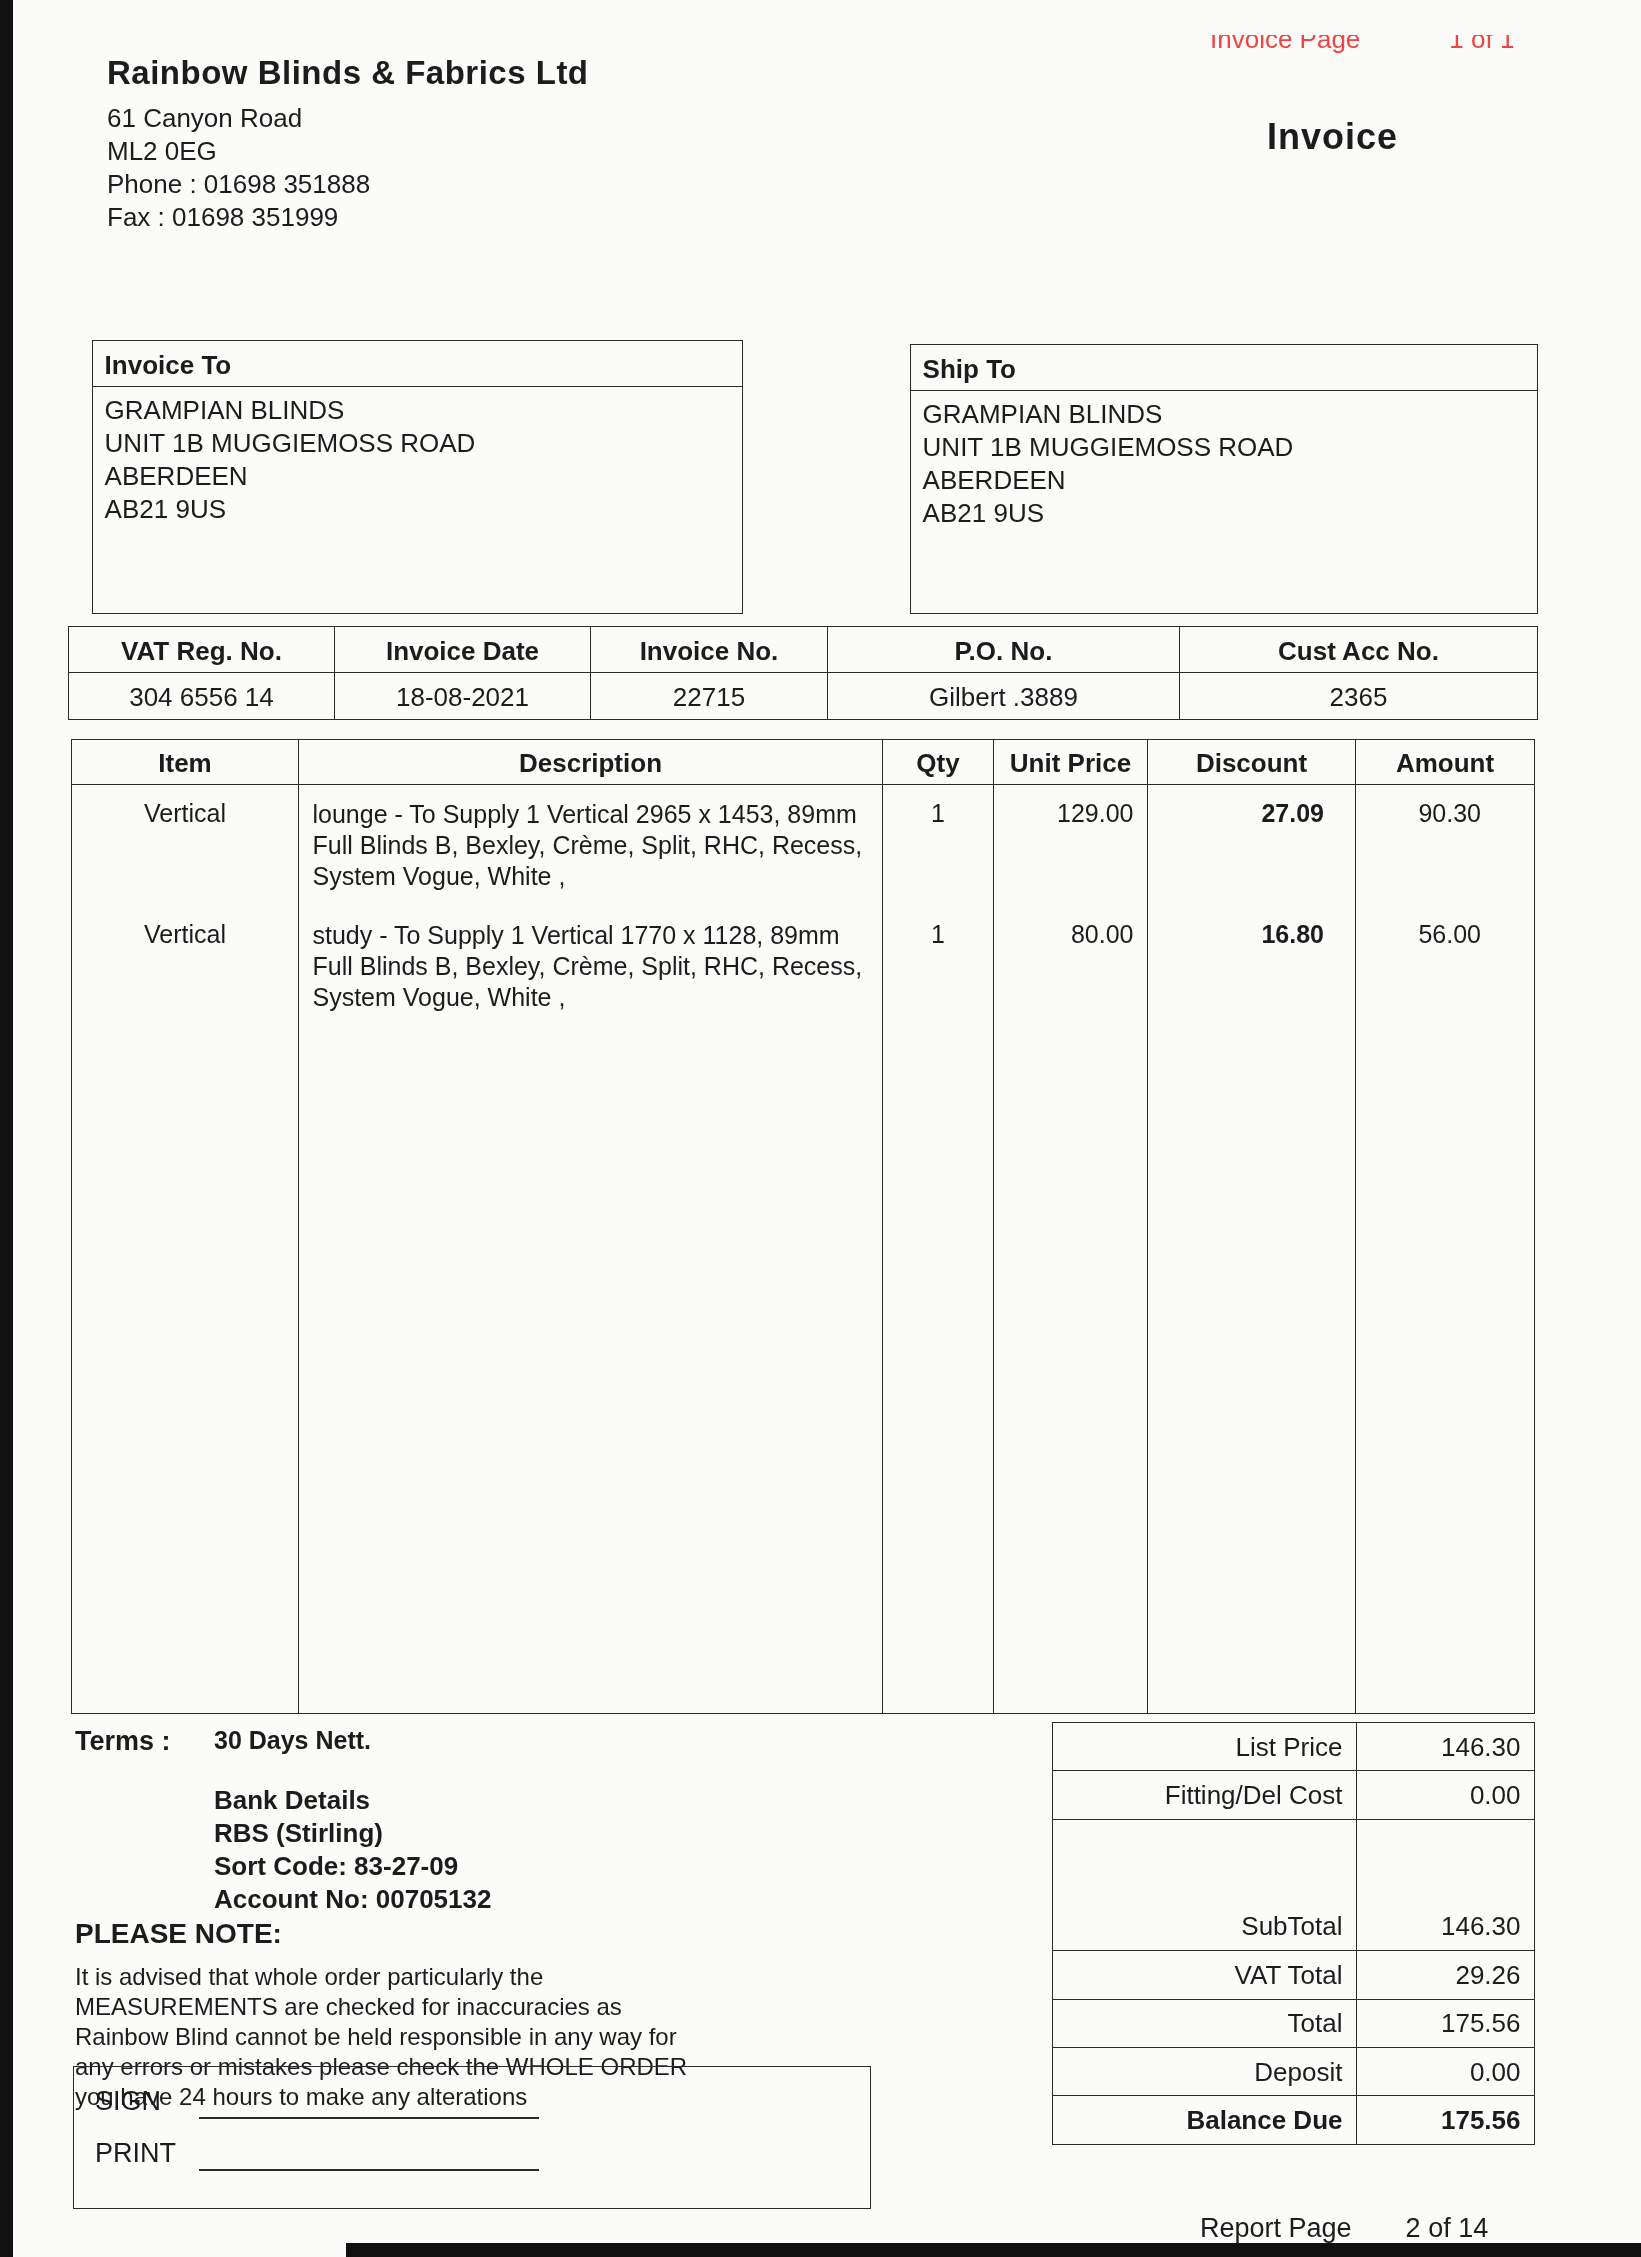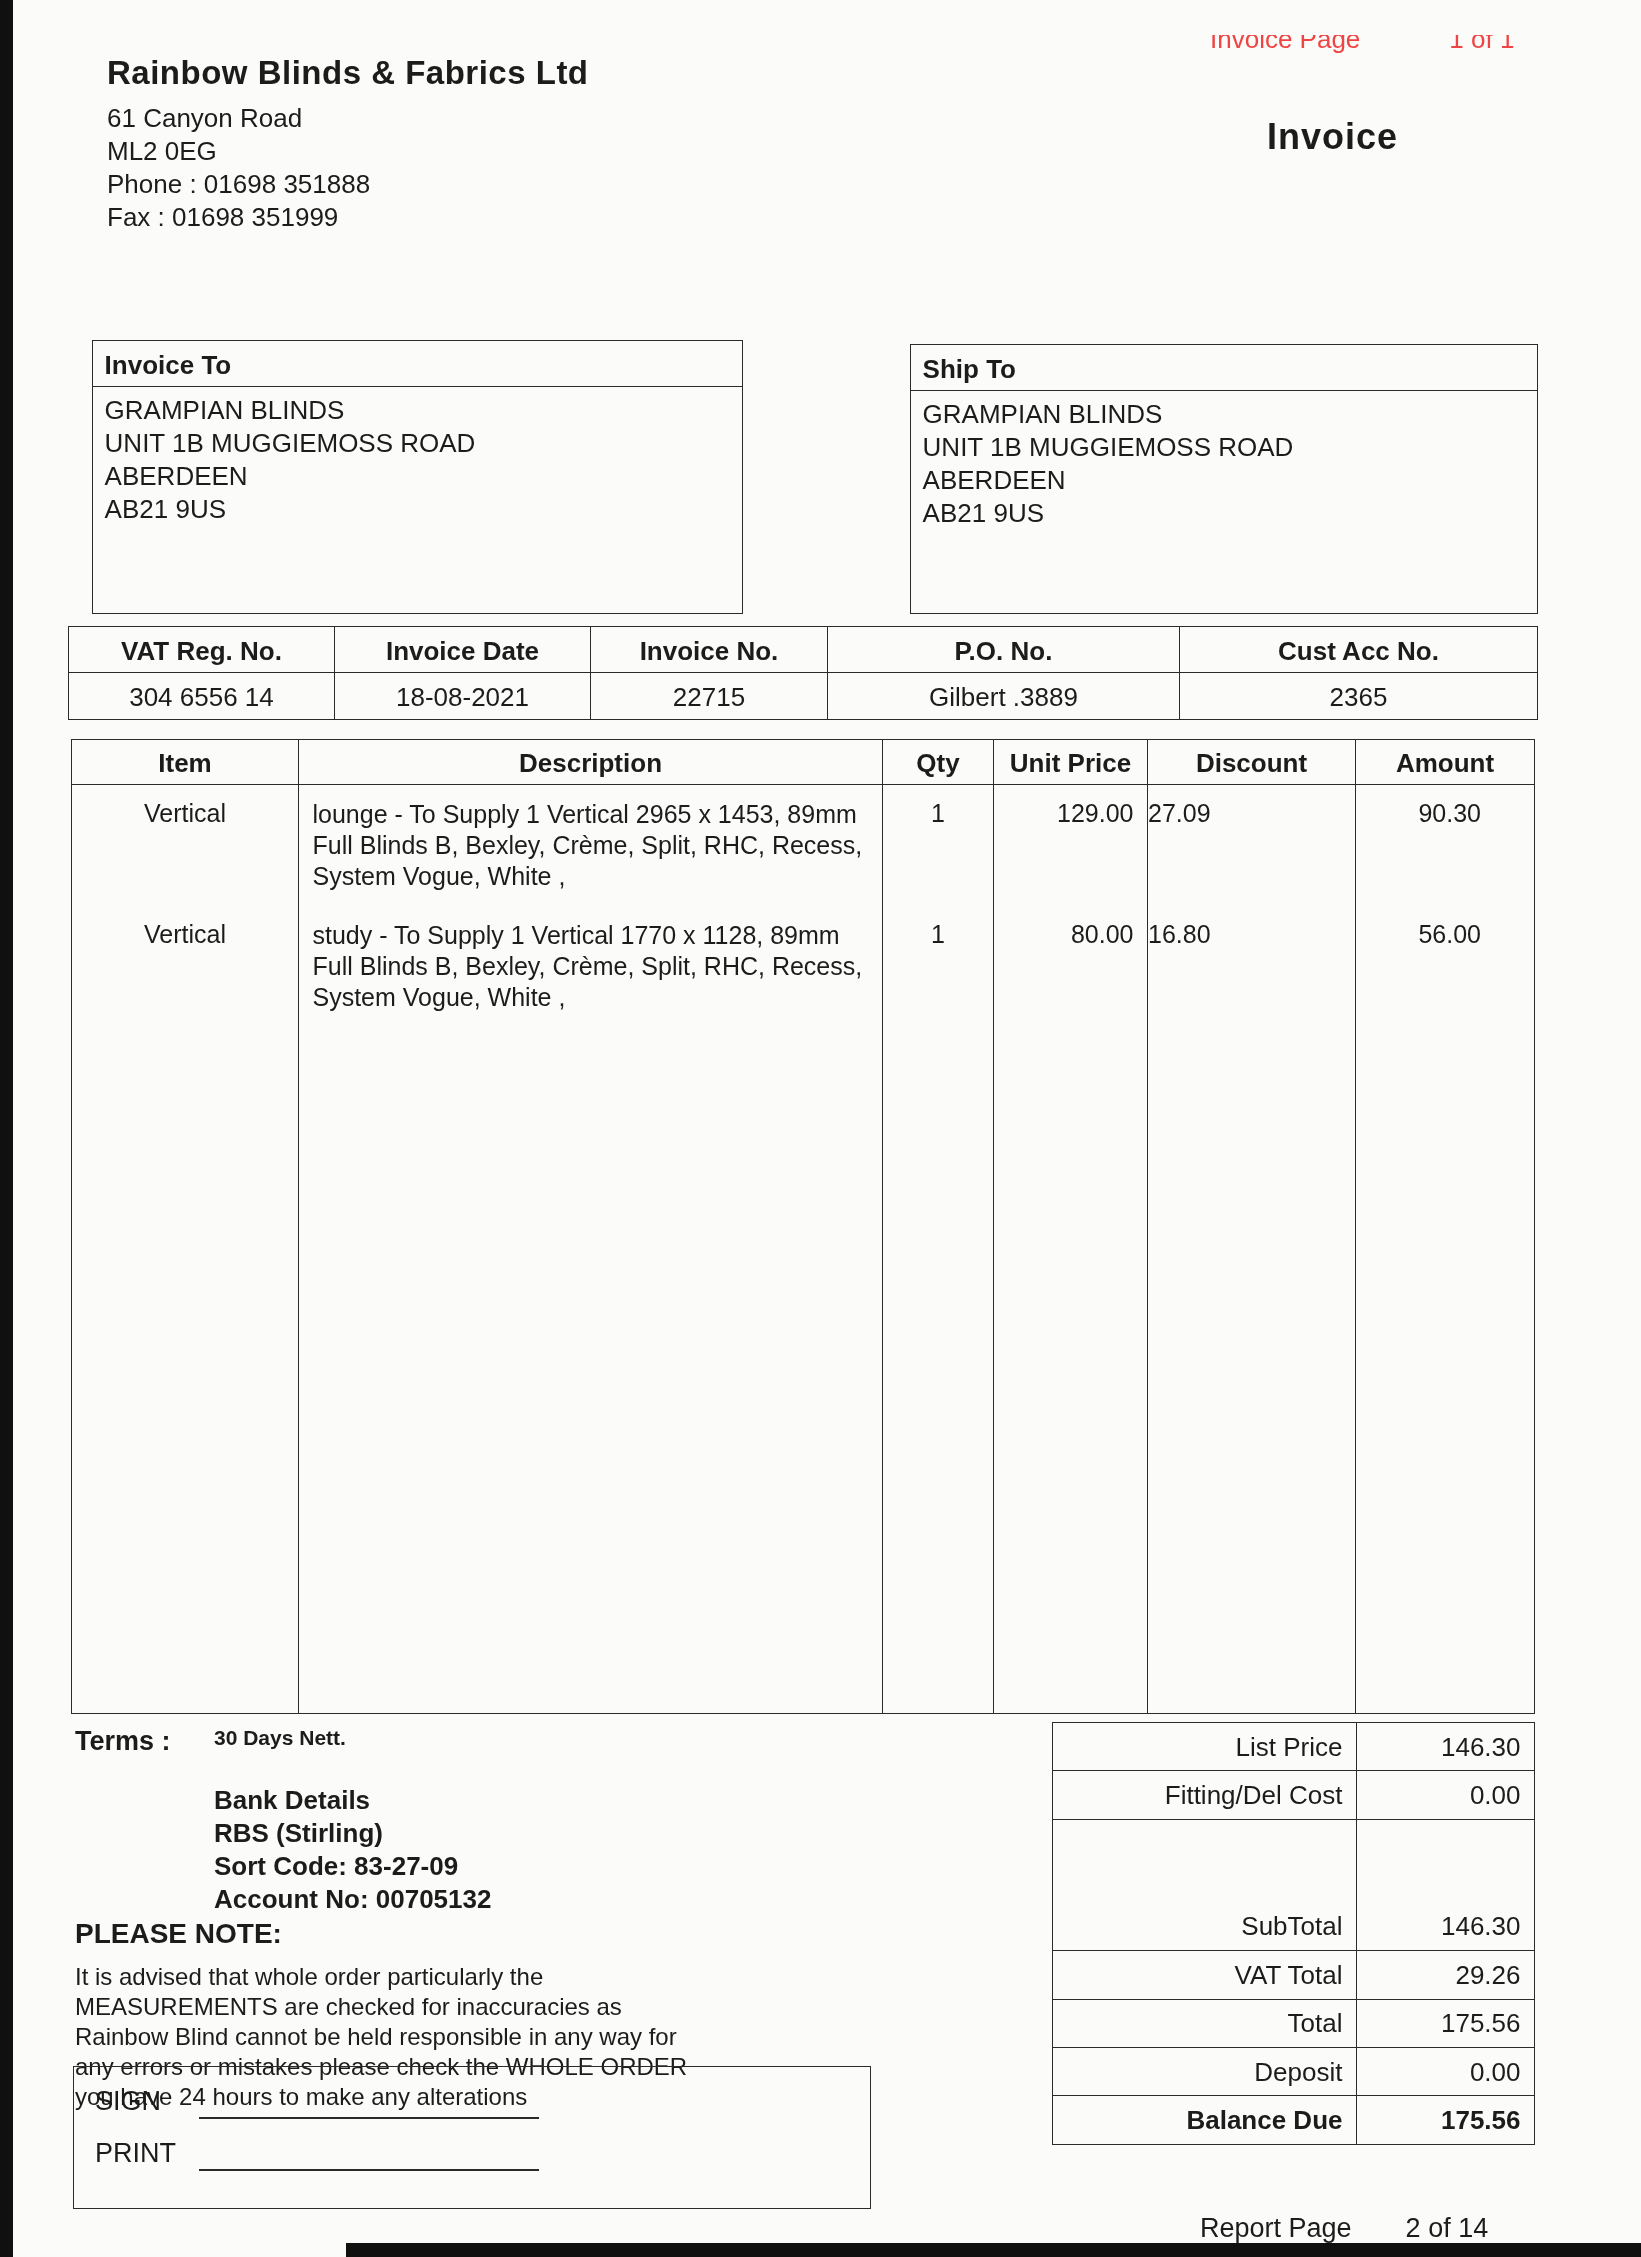--- a/index.html
+++ b/index.html
@@ -52,25 +52,25 @@
     box-sizing: border-box;
   }
   .items-table > div { border-right: 1.9px solid #2b2b2b; box-sizing: border-box; }
   .items-table > div:nth-child(6n) { border-right: none; }
   .it-h { font-weight: bold; font-size: 26px; text-align: center; border-bottom: 1.9px solid #2b2b2b; padding-top: 7.7px; }
   .it-cell { padding-top: 13.5px; padding-bottom: 15.4px; }
   .c-item { text-align: center; }
   .c-desc { padding-left: 13.5px; padding-right: 11.6px; line-height: 31px; }
   .c-qty  { text-align: center; }
   .c-unit { text-align: right; padding-right: 13.5px; }
-  .c-disc { padding-right: 79px; }
+  .c-disc { text-align: right; padding-right: 31px; font-weight: bold; }
   .c-amt  { text-align: right; padding-right: 53px; }
 
   .terms-label { position: absolute; left: 75px;  top: 1726px; font-size: 27px; font-weight: bold; }
-  .terms-value { position: absolute; left: 214px; top: 1726px; font-size: 21px; font-weight: bold; }
+  .terms-value { position: absolute; left: 214px; top: 1726px; font-size: 25px; font-weight: bold; }
   .bank-details { position: absolute; left: 214px; top: 1784px; font-size: 26px; font-weight: bold; line-height: 33px; }
   .please-note-title { position: absolute; left: 75px; top: 1918px; font-size: 28px; font-weight: bold; }
   .please-note-text  { position: absolute; left: 75px; top: 1962px; width: 633px; font-size: 24px; line-height: 30px; }
 
   .totals { position: absolute; left: 1052px; top: 1722px; width: 483px; border: 1.9px solid #2b2b2b; font-size: 26px; box-sizing: border-box; }
   .t-row { display: grid; grid-template-columns: 304px 1fr; border-bottom: 1.9px solid #2b2b2b; }
   .t-row:last-child { border-bottom: none; }
   .t-label { text-align: right; padding: 8.7px 13.5px 7.7px 0; border-right: 1.9px solid #2b2b2b; box-sizing: border-box; }
   .t-value { text-align: right; padding: 8.7px 13.5px 7.7px 0; }
   .t-row.filler { border-bottom: none; }

